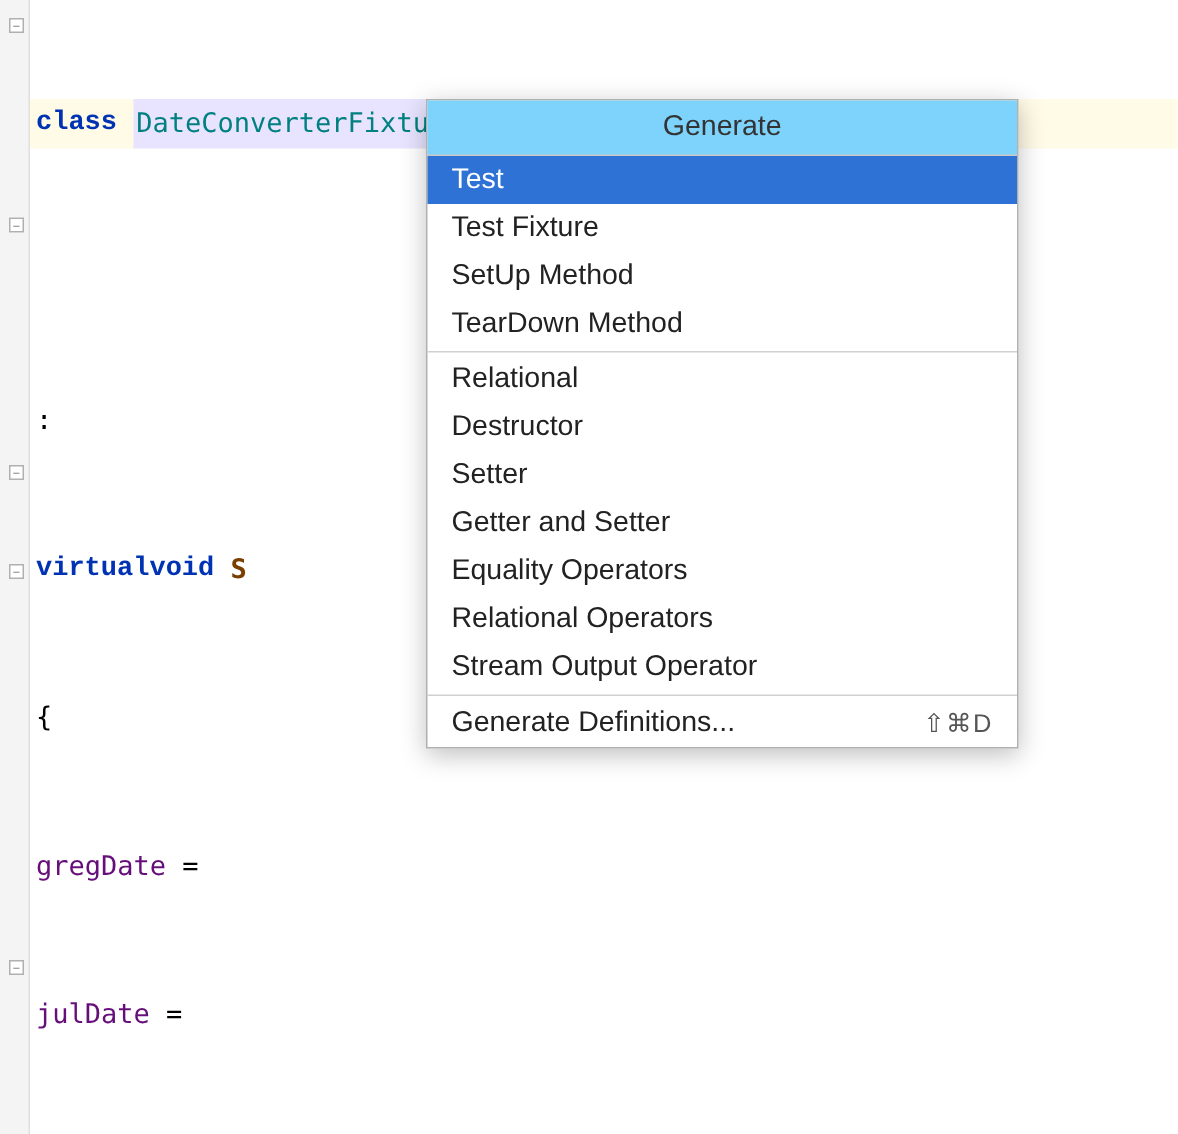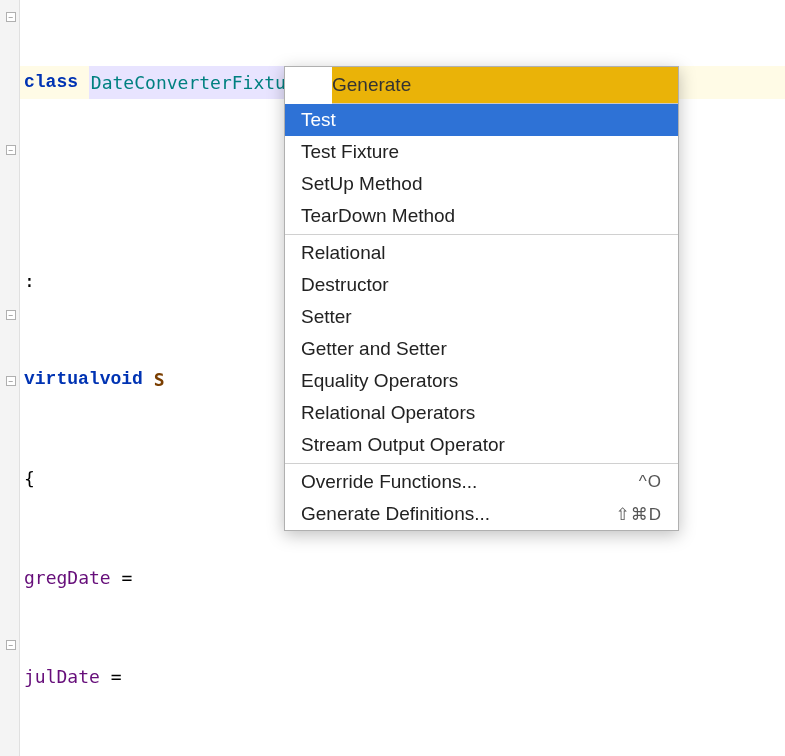--- a/index.html
+++ b/index.html
@@ -68,27 +68,26 @@
       left: 284px;
       top: 66px;
       width: 395px;
       background: #ffffff;
       border: 1px solid #b0b0b0;
       box-shadow: 0 4px 16px rgba(0,0,0,0.25);
       font-family: -apple-system, 'Helvetica Neue', Arial, sans-serif;
       font-size: 19px;
     }
     .popup-title {
-      background: #eab308;
+      background: #7dd3fc;
       color: #333;
-      text-align: left;
+      text-align: center;
       padding: 7px 0;
       border-bottom: 1px solid #c8c8c8;
       font-size: 19px;
-      margin-left: 47px;
     }
     .popup-item {
       padding: 5px 16px;
       display: flex;
       justify-content: space-between;
       align-items: center;
       color: #222;
       cursor: default;
     }
     .popup-item.selected {
@@ -168,20 +167,16 @@
       <span>Equality Operators</span>
     </div>
   <div class="popup-item">
       <span>Relational Operators</span>
     </div>
   <div class="popup-item">
       <span>Stream Output Operator</span>
     </div>
   <div class="popup-sep"></div>
   <div class="popup-item">
-      <span>Override Functions...</span>
-      <span class="shortcut">^O</span>
-    </div>
-  <div class="popup-item">
       <span>Generate Definitions...</span>
       <span class="shortcut">⇧⌘D</span>
     </div>
 </div>
 
 </body></html>

